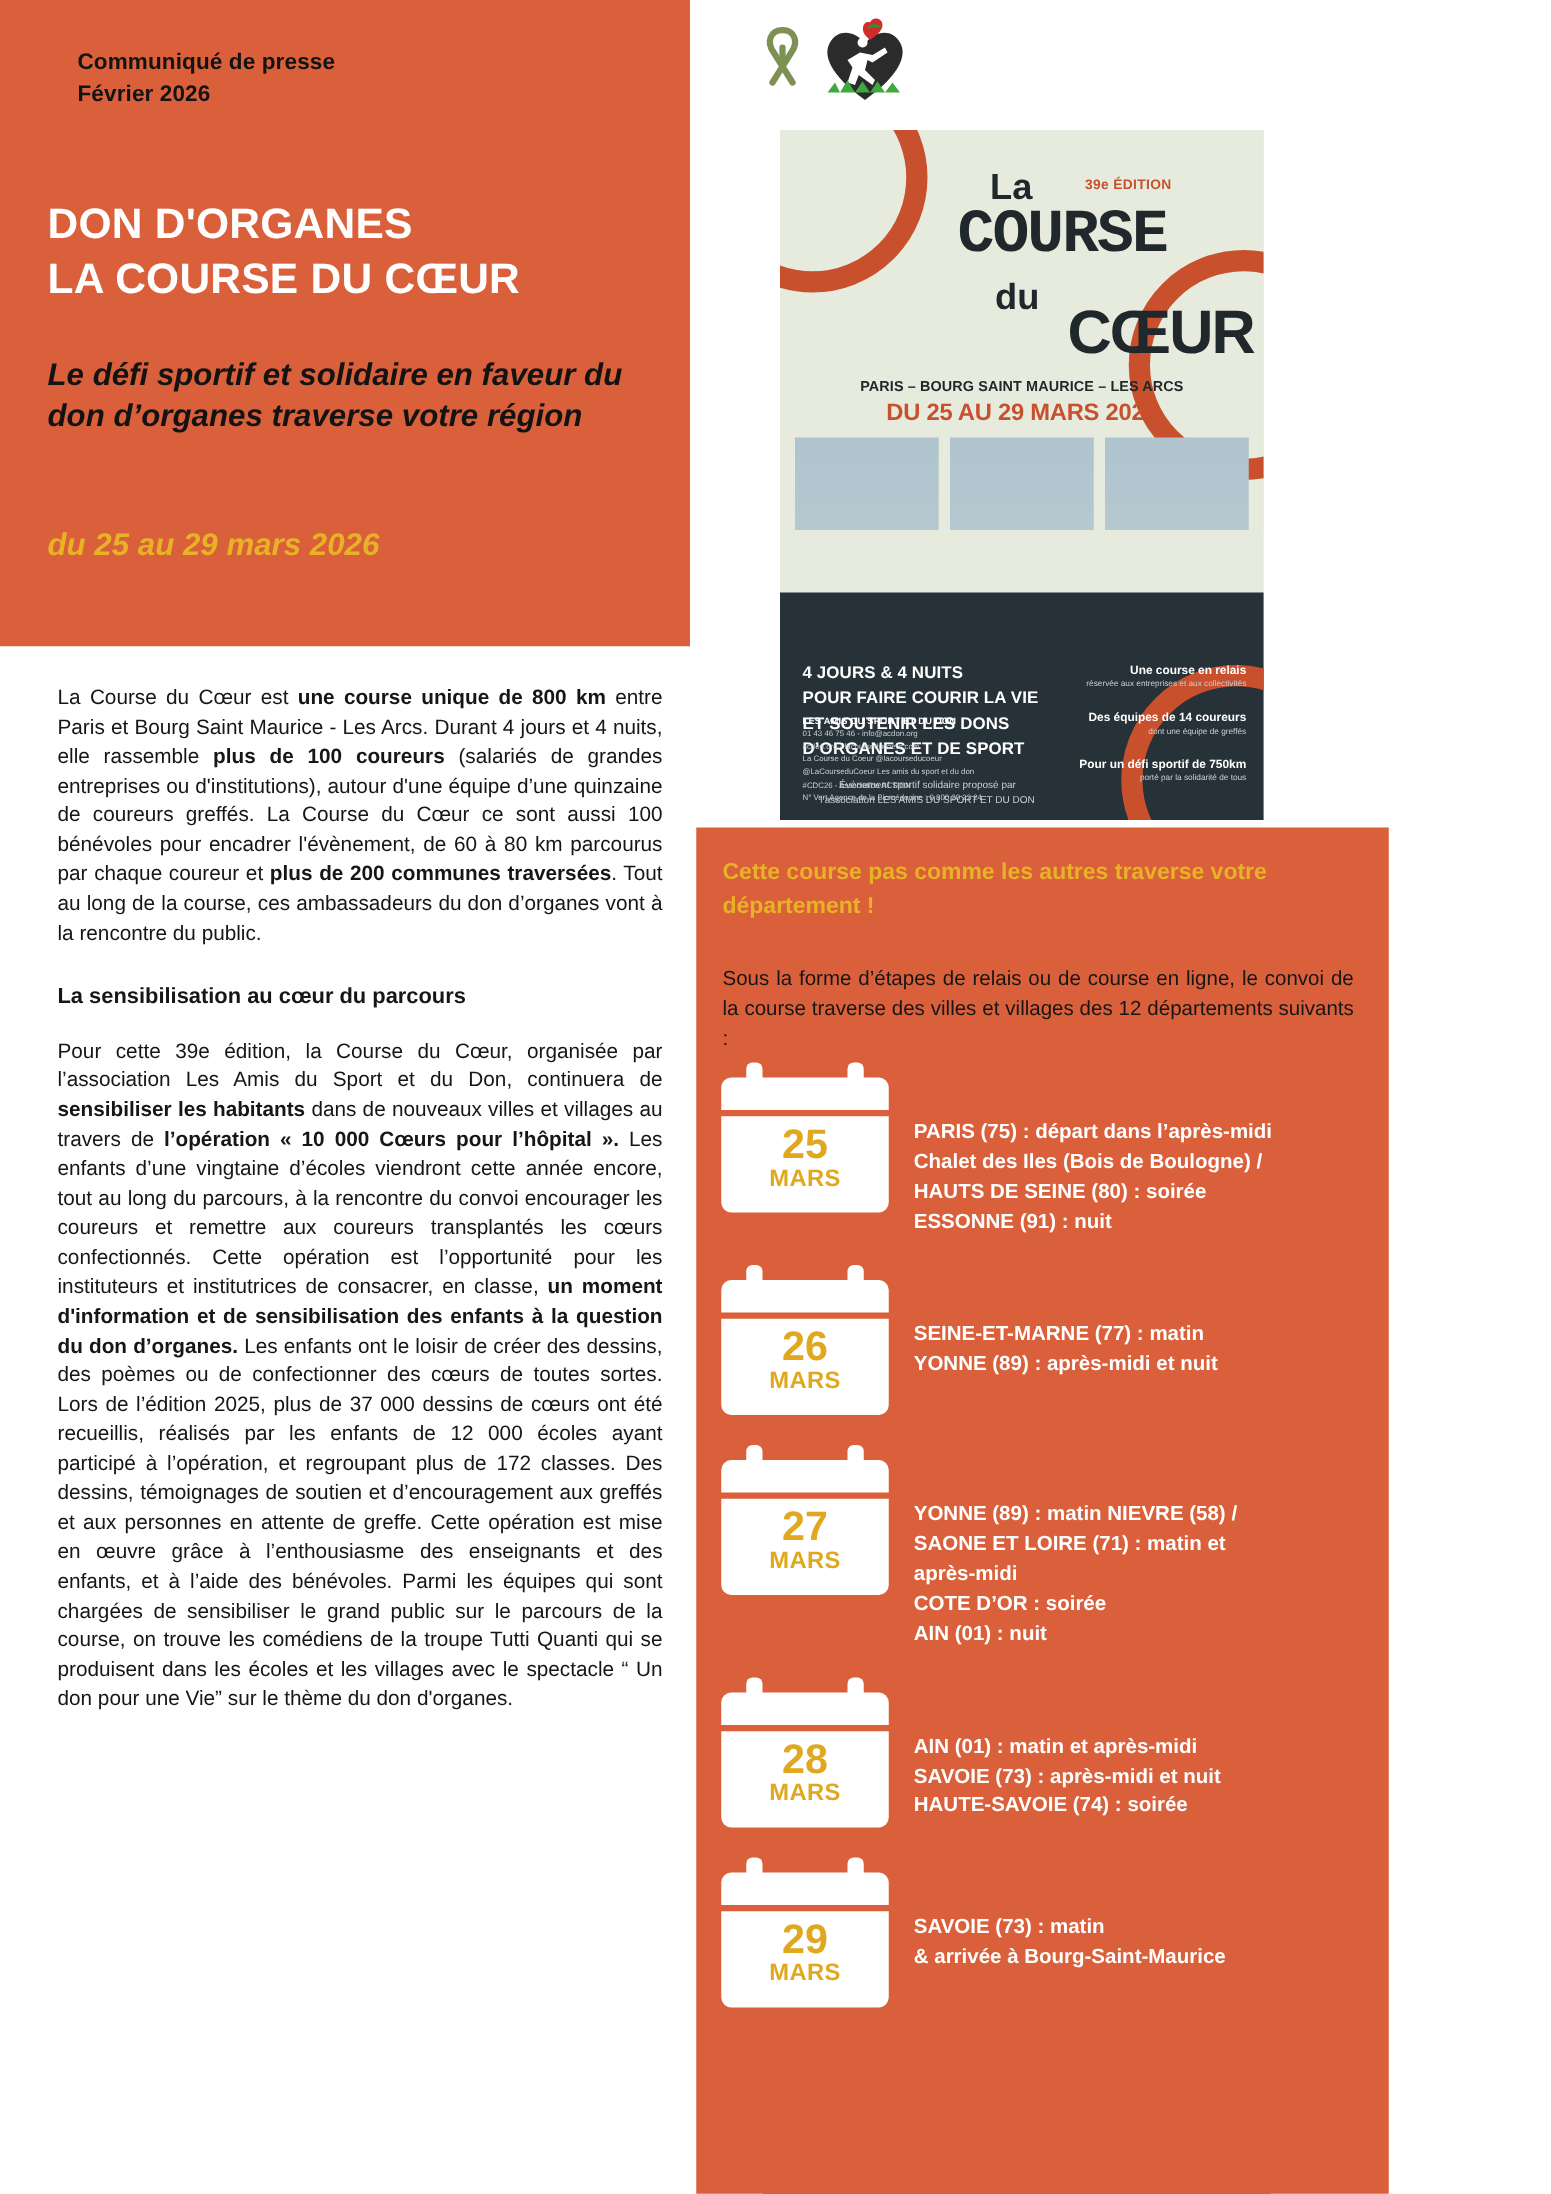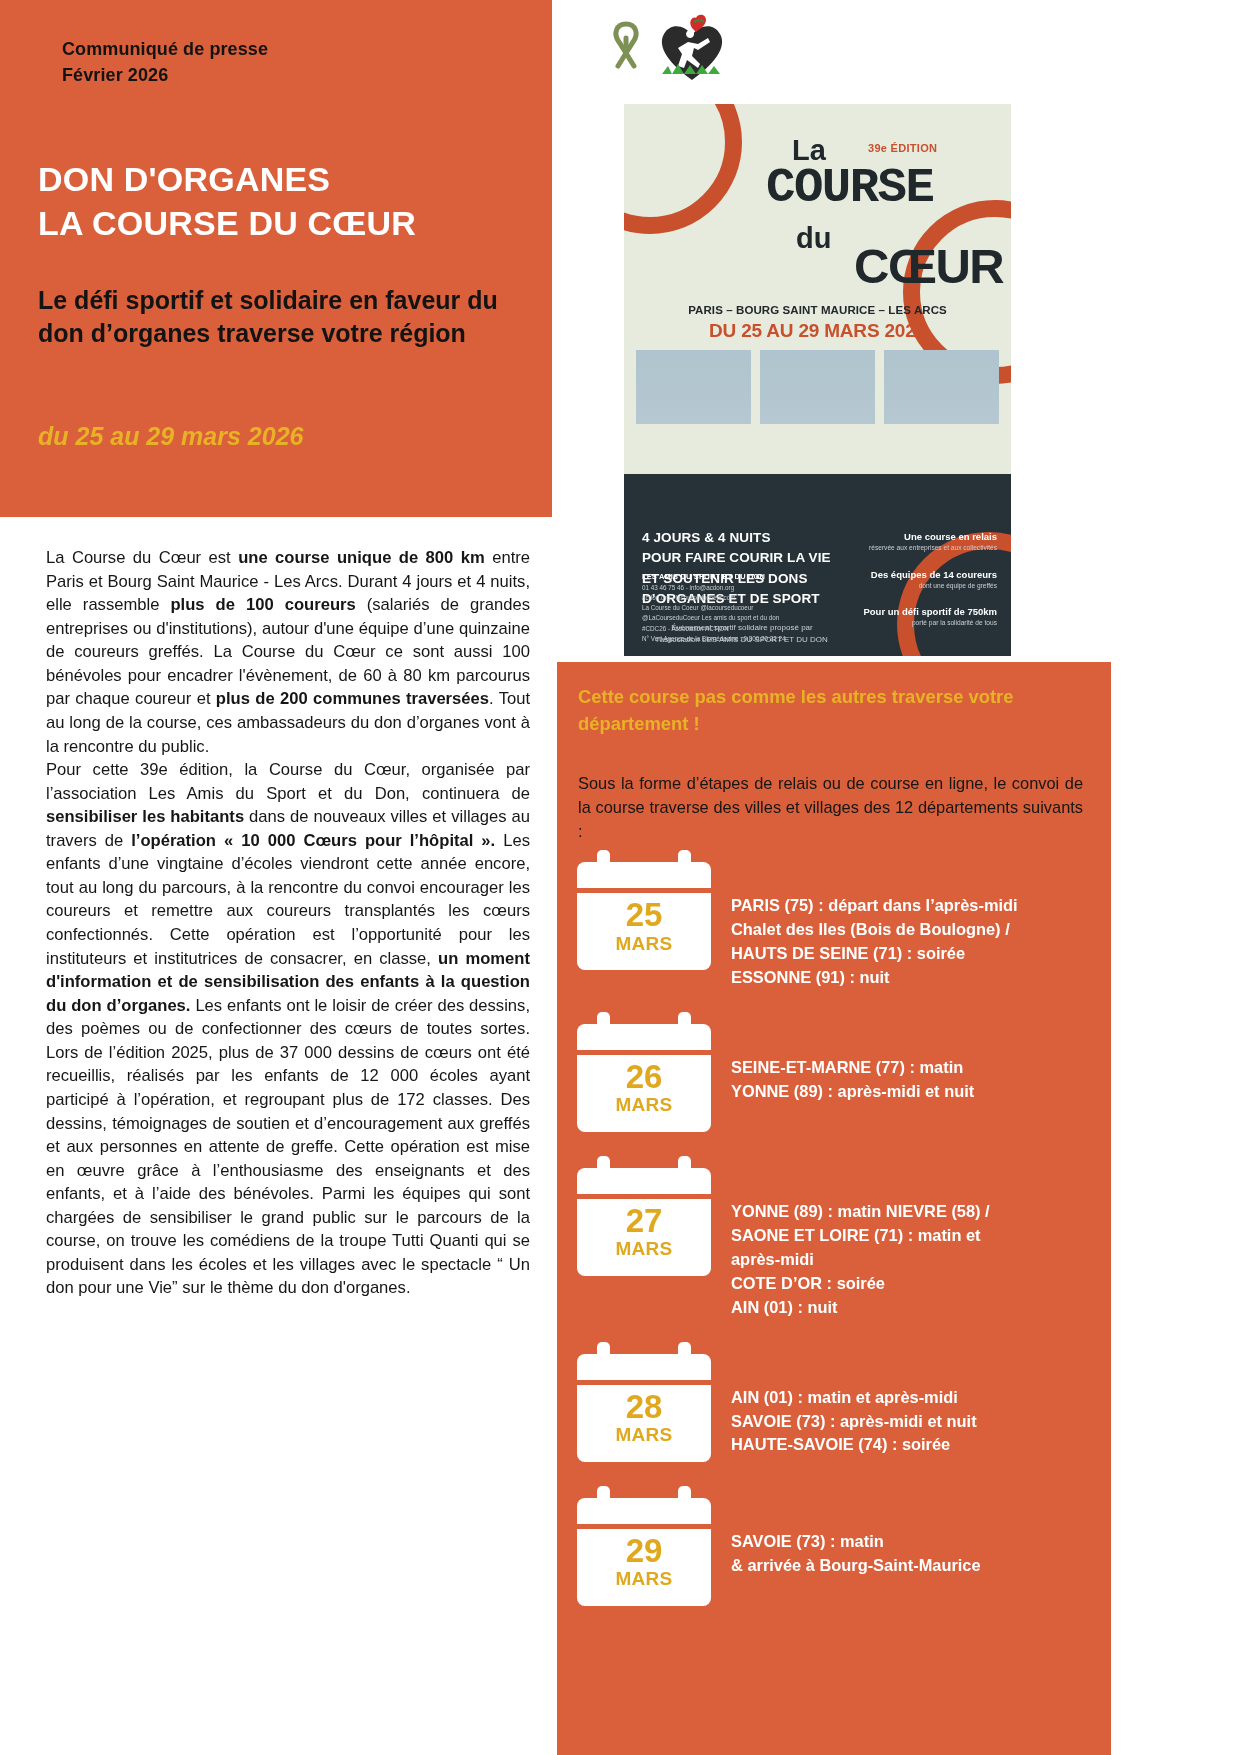--- a/index.html
+++ b/index.html
@@ -41,20 +41,21 @@
     line-height: 1.28;
     color: #ffffff;
     letter-spacing: .2px;
   }
   .subtitle {
     position: absolute;
     left: 38px; top: 284px;
     width: 500px;
     font-size: 25px;
     font-weight: bold;
+    font-style: italic;
     line-height: 1.33;
     color: #131313;
   }
   .dates-line {
     position: absolute;
     left: 38px; top: 422px;
     font-size: 25px;
     font-weight: bold;
     font-style: italic;
     color: #E8B226;
@@ -439,20 +440,21 @@
       <div class="pr-item">
         <div class="pr-strong">Pour un défi sportif de 750km</div>
         <div class="pr-small">porté par la solidarité de tous</div>
       </div>
     </div>
   </div>
 </div>
 
 <div class="body-col">
   <p><span>La Course du Cœur est </span><b>une course unique de 800 km</b><span> entre Paris et Bourg Saint Maurice - Les Arcs. Durant 4 jours et 4 nuits, elle rassemble </span><b>plus de 100 coureurs</b><span> (salariés de grandes entreprises ou d'institutions), autour d'une équipe d’une quinzaine de coureurs greffés. La Course du Cœur ce sont aussi 100 bénévoles pour encadrer l'évènement, de 60 à 80 km parcourus par chaque coureur et </span><b>plus de 200 communes traversées</b><span>. Tout au long de la course, ces ambassadeurs du don d’organes vont à la rencontre du public.</span></p>
+  <p class="sec-head">La sensibilisation au cœur du parcours</p>
   <p><span>Pour cette 39e édition, la Course du Cœur, organisée par l’association Les Amis du Sport et du Don, continuera de </span><b>sensibiliser les habitants</b><span> dans de nouveaux villes et villages au travers de </span><b>l’opération « 10 000 Cœurs pour l’hôpital ».</b><span> Les enfants d’une vingtaine d’écoles viendront cette année encore, tout au long du parcours, à la rencontre du convoi encourager les coureurs et remettre aux coureurs transplantés les cœurs confectionnés. Cette opération est l’opportunité pour les instituteurs et institutrices de consacrer, en classe, </span><b>un moment d'information et de sensibilisation des enfants à la question du don d’organes.</b><span> Les enfants ont le loisir de créer des dessins, des poèmes ou de confectionner des cœurs de toutes sortes. Lors de l’édition 2025, plus de 37 000 dessins de cœurs ont été recueillis, réalisés par les enfants de 12 000 écoles ayant participé à l’opération, et regroupant plus de 172 classes. Des dessins, témoignages de soutien et d’encouragement aux greffés et aux personnes en attente de greffe. Cette opération est mise en œuvre grâce à l’enthousiasme des enseignants et des enfants, et à l’aide des bénévoles. Parmi les équipes qui sont chargées de sensibiliser le grand public sur le parcours de la course, on trouve les comédiens de la troupe Tutti Quanti qui se produisent dans les écoles et les villages avec le spectacle “ Un don pour une Vie” sur le thème du don d'organes.</span></p>
 </div>
 
 <div class="right-panel">
   <div class="rp-title">Cette course pas comme les autres traverse votre département !</div>
   <div class="rp-intro">Sous la forme d’étapes de relais ou de course en ligne, le convoi de la course traverse des villes et villages des 12 départements suivants :</div>
   <div class="rp-list">
       <div class="rp-row">
         <div class="cal">
           <div class="cal-rings">
@@ -461,21 +463,21 @@
           </div>
           <div class="cal-top"></div>
           <div class="cal-body">
             <div class="cal-day">25</div>
             <div class="cal-month">MARS</div>
           </div>
         </div>
         <div class="rp-desc">
           <div>PARIS (75) : départ dans l’après-midi</div>
           <div>Chalet des Iles (Bois de Boulogne) /</div>
-          <div>HAUTS DE SEINE (71) : soirée</div>
+          <div>HAUTS DE SEINE (80) : soirée</div>
           <div>ESSONNE (91) : nuit</div>
         </div>
       </div>
       <div class="rp-row">
         <div class="cal">
           <div class="cal-rings">
             <div class="cal-ring l"></div>
             <div class="cal-ring r"></div>
           </div>
           <div class="cal-top"></div>

